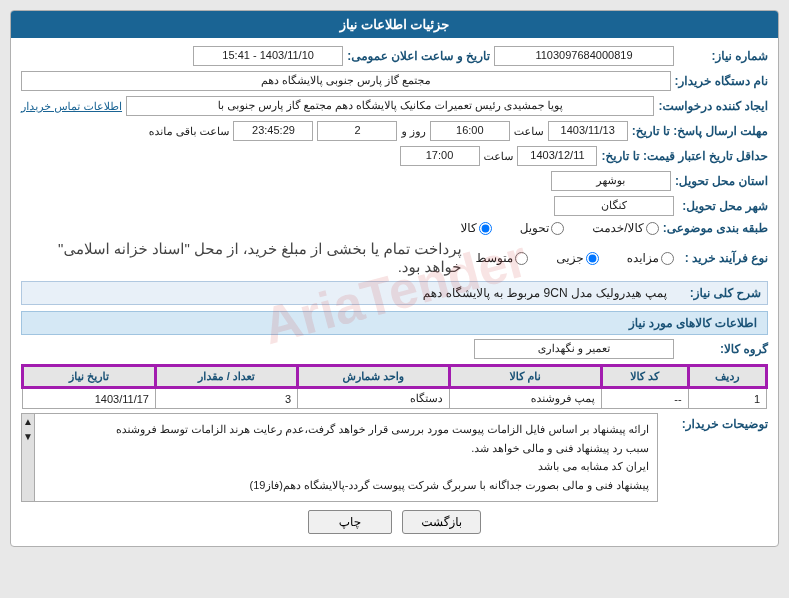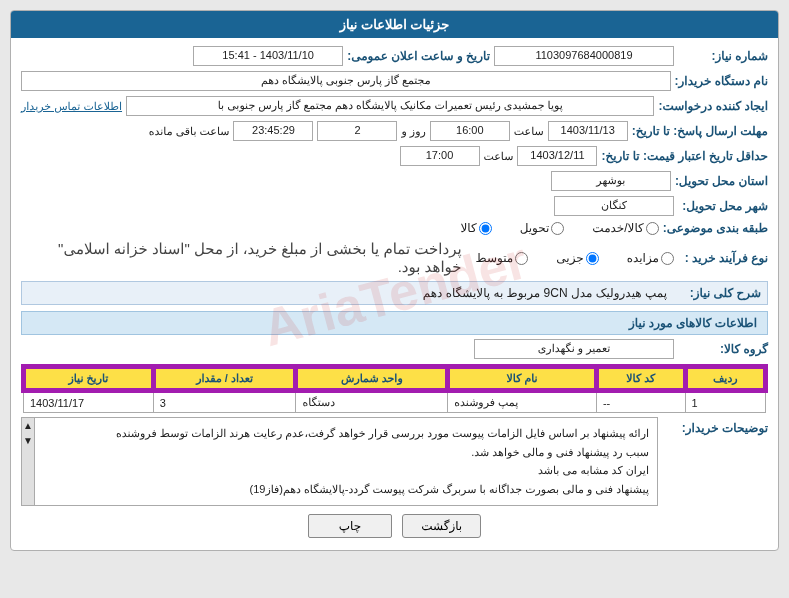--- a/index.html
+++ b/index.html
@@ -93,30 +93,30 @@
       gap: 4px;
       margin-bottom: 5px;
     }
     table.items-table {
       width: 100%;
       border-collapse: collapse;
       font-size: 11px;
       margin: 4px 0;
     }
     table.items-table th {
-      background: #fde047;
-      border: 5px solid #a21caf;
+      background: #e5e5e5;
+      border: 3px solid #a21caf;
       padding: 3px 6px;
       text-align: center;
       color: #1a5276;
     }
     table.items-table td {
       border: 1px solid #aaa;
       padding: 3px 6px;
-      text-align: left;
+      text-align: right;
     }
     table.items-table tr:nth-child(even) td { background: #f5f9ff; }
     .desc-box {
       border: 1px solid #aaa;
       padding: 6px 8px;
       background: #fff;
       font-size: 11px;
       line-height: 1.7;
       min-height: 70px;
       text-align: right;

